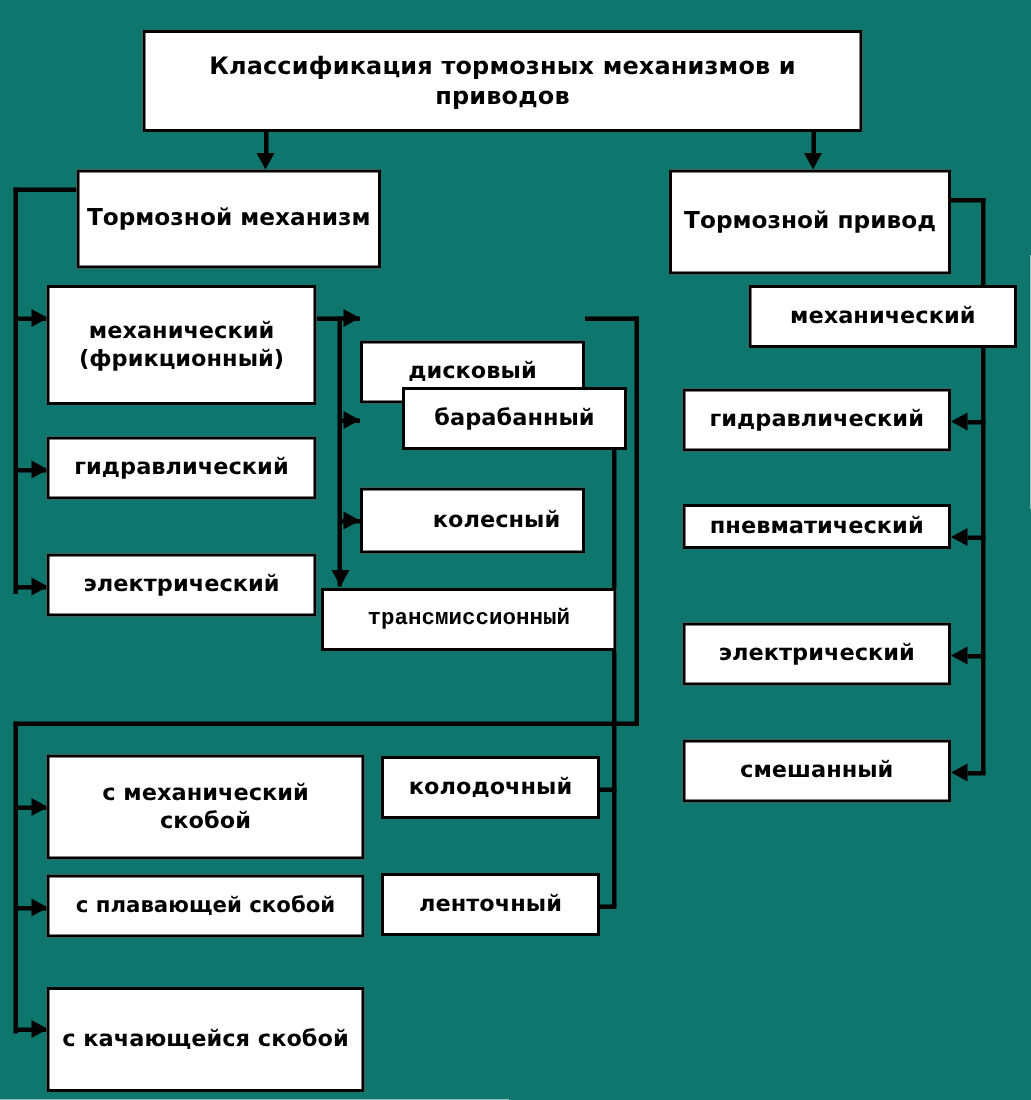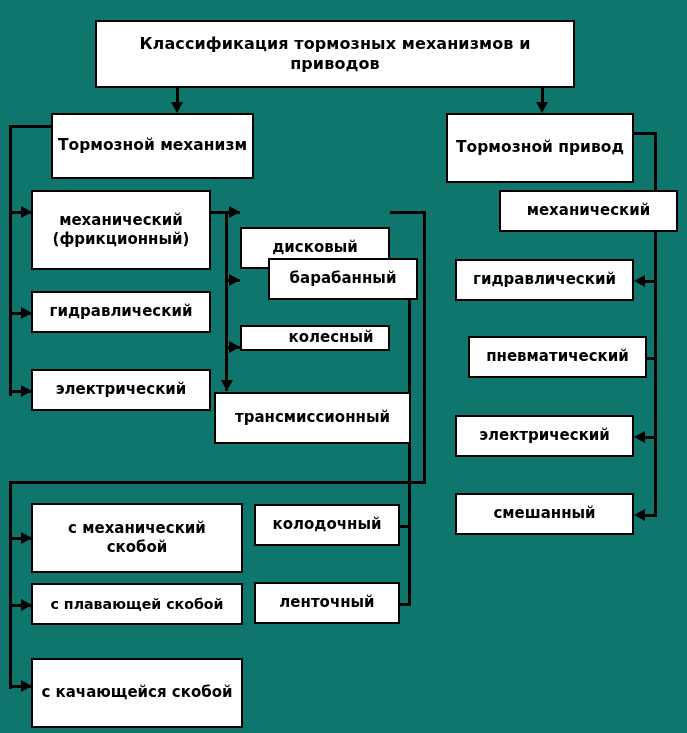--- a/index.html
+++ b/index.html
@@ -129,25 +129,25 @@
   <div class="arr arr-d" style="left:221px;top:380px;"></div>
 
   <div class="box node" style="left:240px;top:190px;width:150px;height:42px;margin-top:37px;">
     <span>дисковый</span>
   </div>
 
   <div class="box node" style="left:240px;top:258px;width:150px;height:42px;margin-left:28px;">
     <span>барабанный</span>
   </div>
 
-  <div class="box node" style="left:240px;top:325px;width:150px;height:26px;padding-left:36px;">
+  <div class="box node" style="left:240px;top:325px;width:150px;height:44px;padding-left:36px;">
     <span>колесный</span>
   </div>
 
-  <div class="box node" style="left:214px;top:392px;width:197px;height:52px;">
+  <div class="box node" style="left:214px;top:392px;width:197px;height:42px;font-family:Liberation Mono, monospace;">
     <span>трансмиссионный</span>
   </div>
 
   <div class="ln h" style="left:634px;top:132px;width:23px;"></div>
   <div class="ln v" style="left:654px;top:132px;height:384px;"></div>
 
   <div class="ln h" style="left:645px;top:211px;width:12px;"></div>
   <div class="arr arr-l" style="left:634px;top:206px;"></div>
 
   <div class="ln h" style="left:645px;top:280px;width:12px;"></div>
@@ -163,21 +163,21 @@
   <div class="arr arr-l" style="left:634px;top:509px;"></div>
 
   <div class="box node" style="left:455px;top:190px;width:179px;height:42px;margin-left:44px;">
     <span>механический</span>
   </div>
 
   <div class="box node" style="left:455px;top:259px;width:179px;height:42px;">
     <span>гидравлический</span>
   </div>
 
-  <div class="box node" style="left:468px;top:336px;width:179px;height:42px;text-align:right;">
+  <div class="box node" style="left:455px;top:336px;width:179px;height:30px;text-align:right;">
     <span>пневматический</span>
   </div>
 
   <div class="box node" style="left:455px;top:415px;width:179px;height:42px;">
     <span>электрический</span>
   </div>
 
   <div class="box node" style="left:455px;top:493px;width:179px;height:42px;">
     <span>смешанный</span>
   </div>

